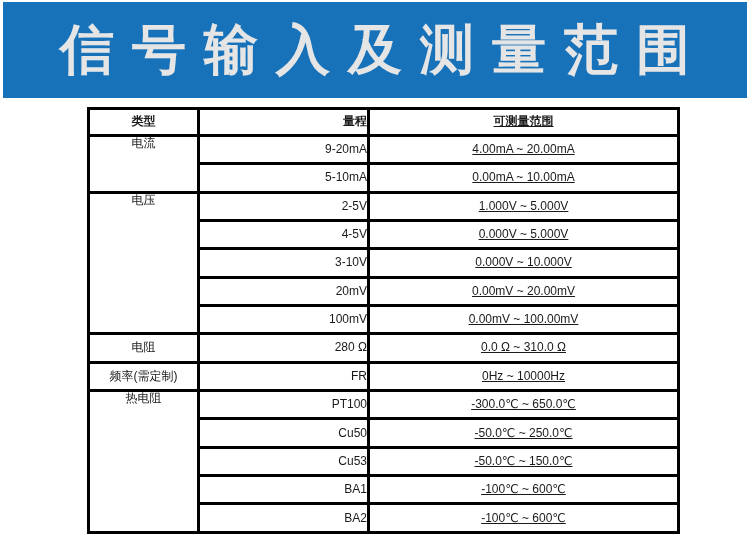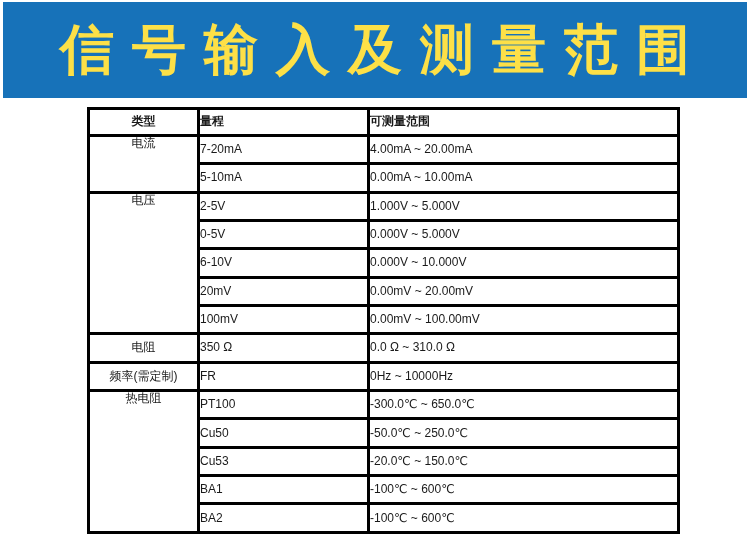--- a/index.html
+++ b/index.html
@@ -20,21 +20,21 @@
     top: 2px;
     left: 3px;
     right: 5px;
     height: 96px;
     background: #1772b9;
     display: flex;
     align-items: center;
     justify-content: center;
   }
   .banner-title {
-    color: #fde047;
+    color: #e5e5e5;
     font-size: 54px;
     font-weight: bold;
     letter-spacing: 18px;
     text-indent: 18px;
     white-space: nowrap;
   }
   table.spec {
     position: absolute;
     left: 87px;
     top: 107px;
@@ -59,28 +59,29 @@
   
   .c1 {
     text-align: center;
     vertical-align: top;
     font-weight: normal;
     padding-top: 4px;
   }
   .c1.single { vertical-align: middle; padding-top: 0; }
   
   .c2 {
-    text-align: left;
+    text-align: right;
     vertical-align: middle;
   }
   
   .c3 {
-    text-align: left;
+    text-align: center;
     vertical-align: middle;
     padding-left: 8px;
+    text-decoration: underline;
   }
   th.c3 { font-weight: bold; }
 </style>
 </head>
 <body>
 
 <div class="banner">
   <div class="banner-title">信号输入及测量范围</div>
 </div>
 
@@ -92,74 +93,74 @@
   </colgroup>
   <tbody>
       <tr>
     <th class="c1 single">类型</th>
     <th class="c2">量程</th>
     <th class="c3">可测量范围</th>
   </tr>
 
   <tr>
     <td class="c1" rowspan="2">电流</td>
-    <td class="c2">7-20mA</td>
+    <td class="c2">9-20mA</td>
     <td class="c3">4.00mA ~ 20.00mA</td>
   </tr>
   <tr>
     <td class="c2">5-10mA</td>
     <td class="c3">0.00mA ~ 10.00mA</td>
   </tr>
 
   <tr>
     <td class="c1" rowspan="5">电压</td>
     <td class="c2">2-5V</td>
     <td class="c3">1.000V ~ 5.000V</td>
   </tr>
   <tr>
-    <td class="c2">0-5V</td>
+    <td class="c2">4-5V</td>
     <td class="c3">0.000V ~ 5.000V</td>
   </tr>
   <tr>
-    <td class="c2">6-10V</td>
+    <td class="c2">3-10V</td>
     <td class="c3">0.000V ~ 10.000V</td>
   </tr>
   <tr>
     <td class="c2">20mV</td>
     <td class="c3">0.00mV ~ 20.00mV</td>
   </tr>
   <tr>
     <td class="c2">100mV</td>
     <td class="c3">0.00mV ~ 100.00mV</td>
   </tr>
 
   <tr>
     <td class="c1 single">电阻</td>
-    <td class="c2">350 Ω</td>
+    <td class="c2">280 Ω</td>
     <td class="c3">0.0 Ω ~ 310.0 Ω</td>
   </tr>
 
   <tr>
     <td class="c1 single">频率(需定制)</td>
     <td class="c2">FR</td>
     <td class="c3">0Hz ~ 10000Hz</td>
   </tr>
 
   <tr>
     <td class="c1" rowspan="5">热电阻</td>
     <td class="c2">PT100</td>
     <td class="c3">-300.0℃ ~ 650.0℃</td>
   </tr>
   <tr>
     <td class="c2">Cu50</td>
     <td class="c3">-50.0℃ ~ 250.0℃</td>
   </tr>
   <tr>
     <td class="c2">Cu53</td>
-    <td class="c3">-20.0℃ ~ 150.0℃</td>
+    <td class="c3">-50.0℃ ~ 150.0℃</td>
   </tr>
   <tr>
     <td class="c2">BA1</td>
     <td class="c3">-100℃ ~ 600℃</td>
   </tr>
   <tr>
     <td class="c2">BA2</td>
     <td class="c3">-100℃ ~ 600℃</td>
   </tr>
 </tbody>

